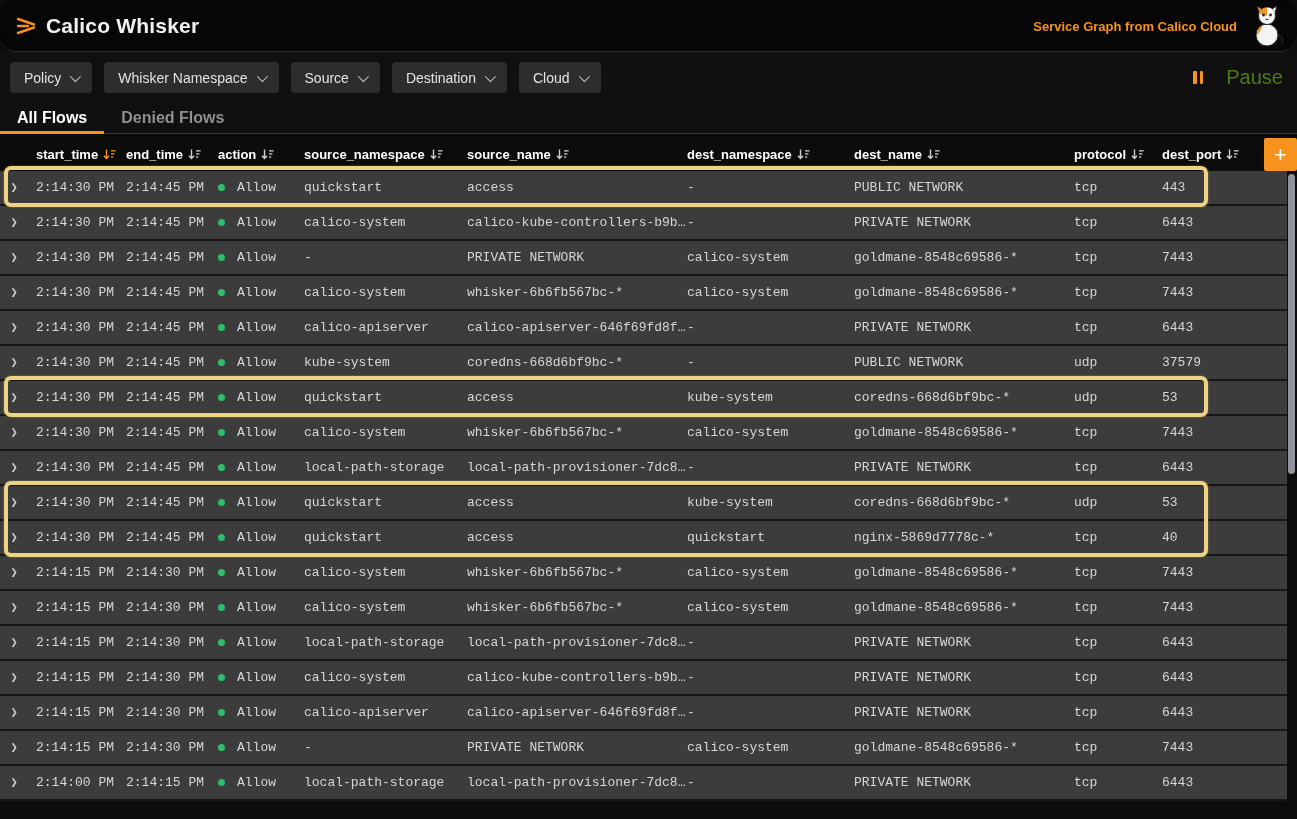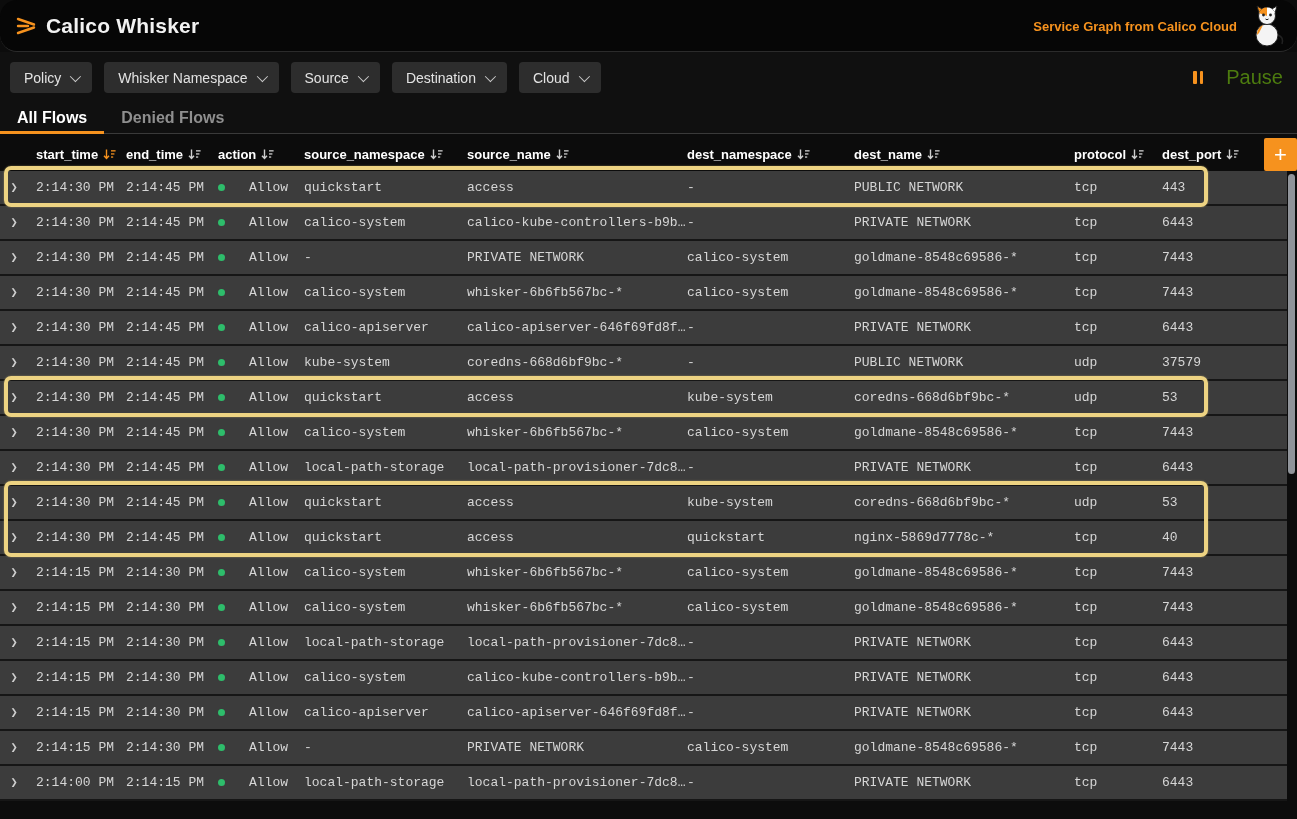--- a/index.html
+++ b/index.html
@@ -64,21 +64,21 @@
     border:none; color:#fff; font-size:22px; line-height:1; cursor:pointer; border-radius:2px;
     display:flex; align-items:center; justify-content:center; font-weight:normal;
   }
   .tbody { position:relative; margin-right:10px; }
   .row {
     height:35px; background:#3c3c3c; border-bottom:2px solid #161616; cursor:pointer;
     font-family:"Liberation Mono","DejaVu Sans Mono",monospace; font-size:13px; color:#d6d6d6;
   }
   .cell { white-space:nowrap; overflow:hidden; padding-right:8px; }
   .cell-expand { display:flex; justify-content:center; color:#cfcfcf; font-size:12px; }
-  .cell-action { display:flex; align-items:center; gap:24px; }
+  .cell-action { display:flex; align-items:center; gap:12px; }
   .dot { width:7px; height:7px; border-radius:50%; background:#2ebd6b; flex:0 0 auto; }
   .hl-outline {
     position:absolute; left:4px; width:1204px; border:4px solid #edd382; border-radius:7px;
     pointer-events:none; z-index:5; box-shadow:0 0 2px rgba(237,211,130,.5);
   }
   .scroll-thumb { position:absolute; right:2px; top:36px; width:7px; height:300px; background:#90949a; border-radius:4px; z-index:6; }
   .bottom-void { position:absolute; left:0; right:0; bottom:0; height:16px; background:#0c0c0c; }
 </style>
 </head>
 <body>

